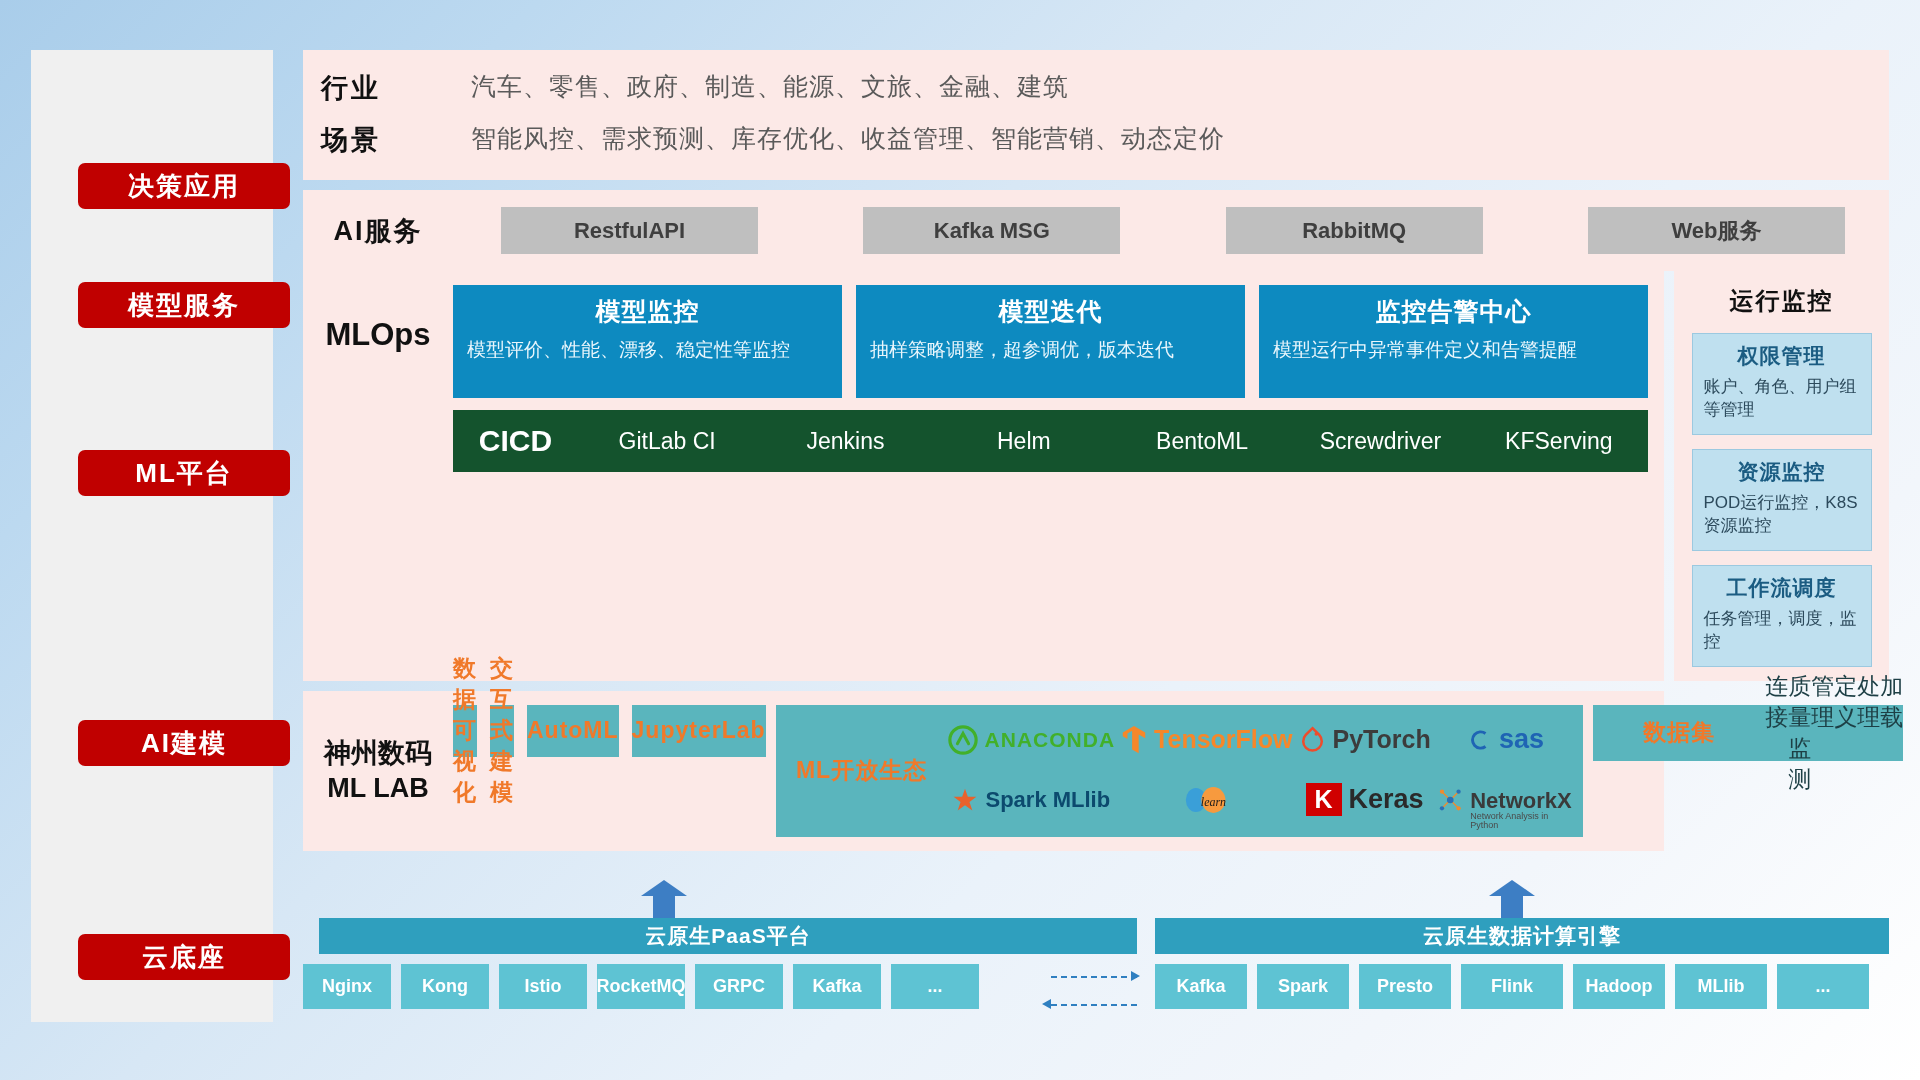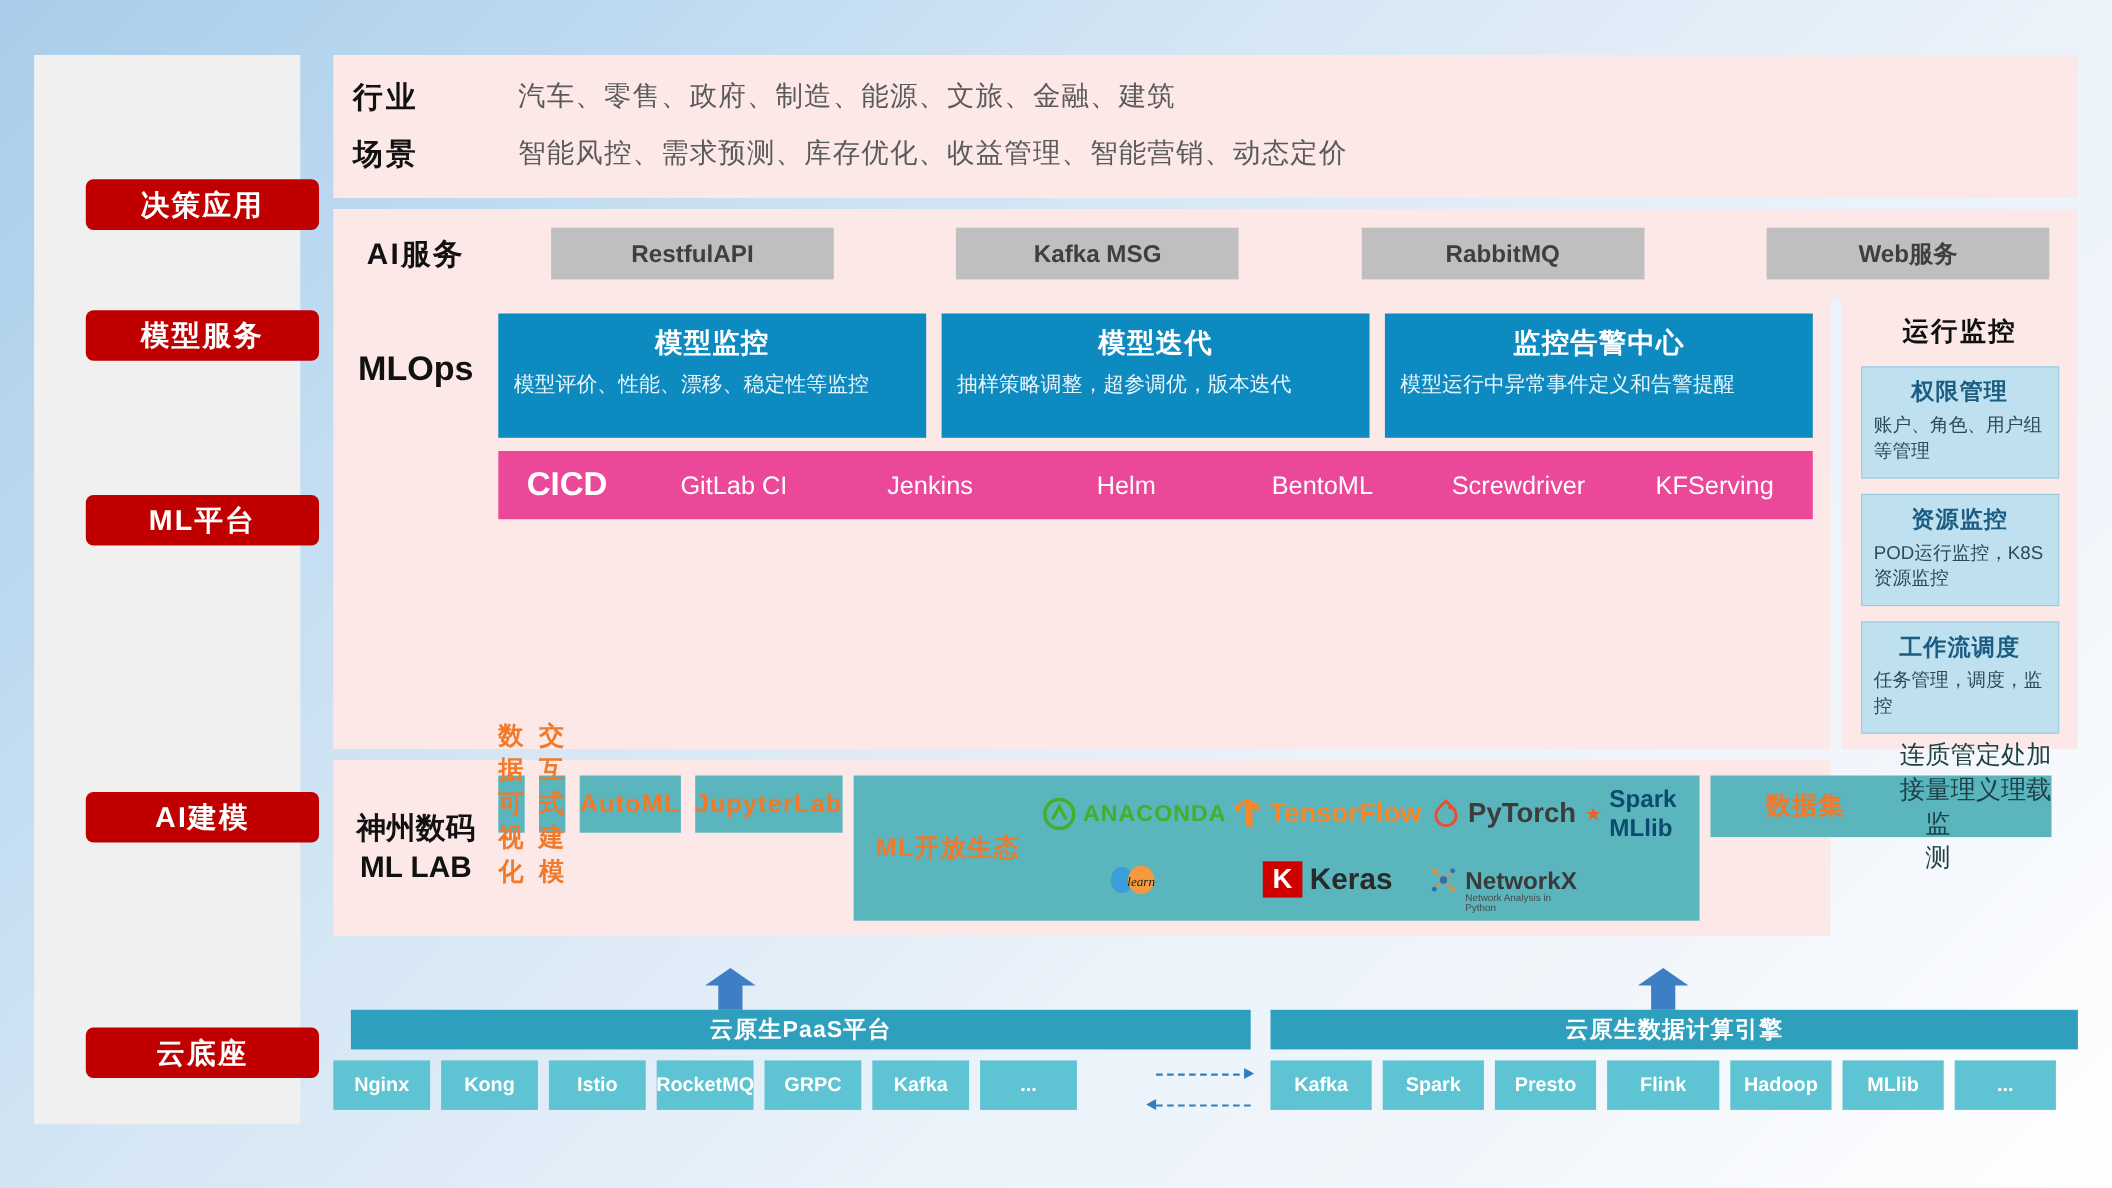--- a/index.html
+++ b/index.html
@@ -42,21 +42,21 @@
     font-size:27px;font-weight:bold;color:#111;letter-spacing:3px;padding-left:18px;
   }
   .kv-val{font-size:25px;color:#5a5a5a;letter-spacing:1px;}
 
   
   .band-svc{display:flex;align-items:center;padding:17px 0 17px 0;}
   .svc-key{
     width:150px;flex:0 0 150px;text-align:center;
     font-size:27px;font-weight:bold;color:#111;letter-spacing:2px;
   }
-  .svc-row{display:flex;flex:1;gap:0;justify-content:space-between;padding-right:26px;}
+  .svc-row{display:flex;flex:1;gap:0;justify-content:space-between;padding-right:44px;}
   .svc-chip{
     width:257px;height:47px;background:#bfbfbf;
     display:flex;align-items:center;justify-content:center;
     color:#3f3f3f;font-size:22px;font-weight:bold;
   }
 
   
   .band-mid{display:flex;align-items:stretch;}
   .mid-left{flex:1;display:flex;flex-direction:column;}
   .mid-right{
@@ -83,21 +83,21 @@
   .mlops-cards{flex:1;display:flex;gap:14px;padding:14px 16px 0 0;}
   .ops-card{
     flex:1;background:#0d8ac0;padding:10px 14px 14px 14px;box-sizing:border-box;min-height:113px;
   }
   .ops-card-title{
     color:#fff;font-size:25px;font-weight:bold;text-align:center;margin-bottom:9px;letter-spacing:1px;
   }
   .ops-card-desc{color:#e9f6fc;font-size:19px;line-height:1.33;}
 
   .cicd-row{
-    margin:12px 16px 14px 150px;background:#ec4899;height:62px;
+    margin:12px 16px 14px 150px;background:#14532d;height:62px;
     display:flex;align-items:center;overflow:hidden;
   }
   .cicd-label{
     width:125px;flex:0 0 125px;text-align:center;color:#fff;font-size:30px;font-weight:bold;
   }
   .cicd-items{flex:1;display:flex;}
   .cicd-item{
     flex:1;text-align:center;color:#fff;font-size:23px;line-height:1.05;
     word-break:break-all;padding:0 4px;box-sizing:border-box;
   }
@@ -300,20 +300,26 @@
               </div>
 
               <div class="logo">
                 <svg width="27" height="30" viewBox="0 0 32 32">
                   <path d="M16 2 L24 10 A11 11 0 1 1 8 10 Z" fill="none" stroke="#ee4c2c" stroke-width="3"></path>
                   <circle cx="20.5" cy="9" r="2.1" fill="#ee4c2c"></circle>
                 </svg>
                 <span class="logo-txt" style="color:#3c3c3c;font-size:25px;">PyTorch</span>
               </div>
 
+              <div class="logo">
+                <svg width="26" height="26" viewBox="0 0 32 32">
+                  <path d="M24 8 A10 10 0 1 0 24 24 A10 10 0 1 1 24 8" fill="none" stroke="#1f64b4" stroke-width="3.6"></path>
+                </svg>
+                <span class="logo-txt" style="color:#1f64b4;font-size:27px;">sas</span>
+              </div>
 
               <div class="logo">
                 <svg width="26" height="26" viewBox="0 0 32 32">
                   <path d="M16 2 L19.5 12 L30 12 L21.5 18.5 L25 29 L16 22.5 L7 29 L10.5 18.5 L2 12 L12.5 12 Z" fill="#e8622c"></path>
                 </svg>
                 <span class="logo-txt" style="color:#0c4a6e;font-size:22px;">Spark MLlib</span>
               </div>
 
               <div class="logo">
                 <svg width="46" height="30" viewBox="0 0 50 32">

